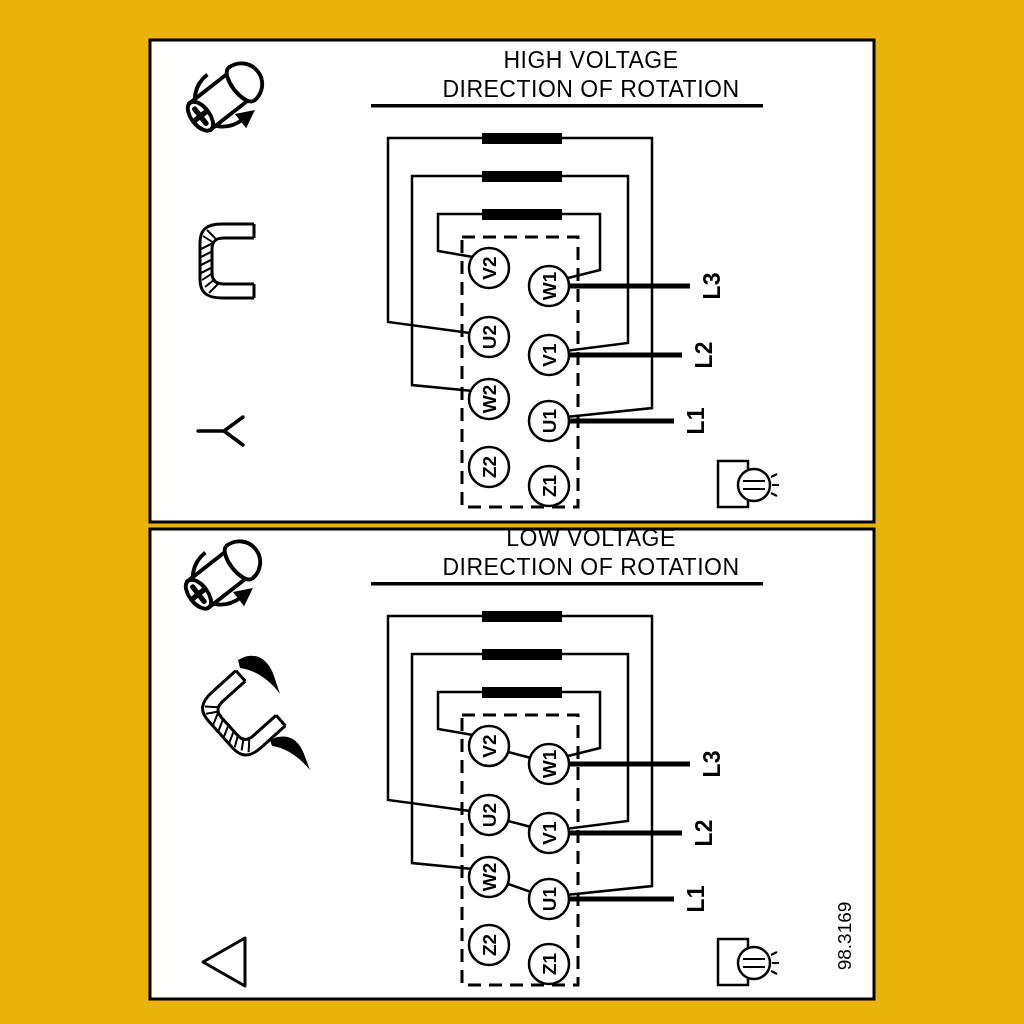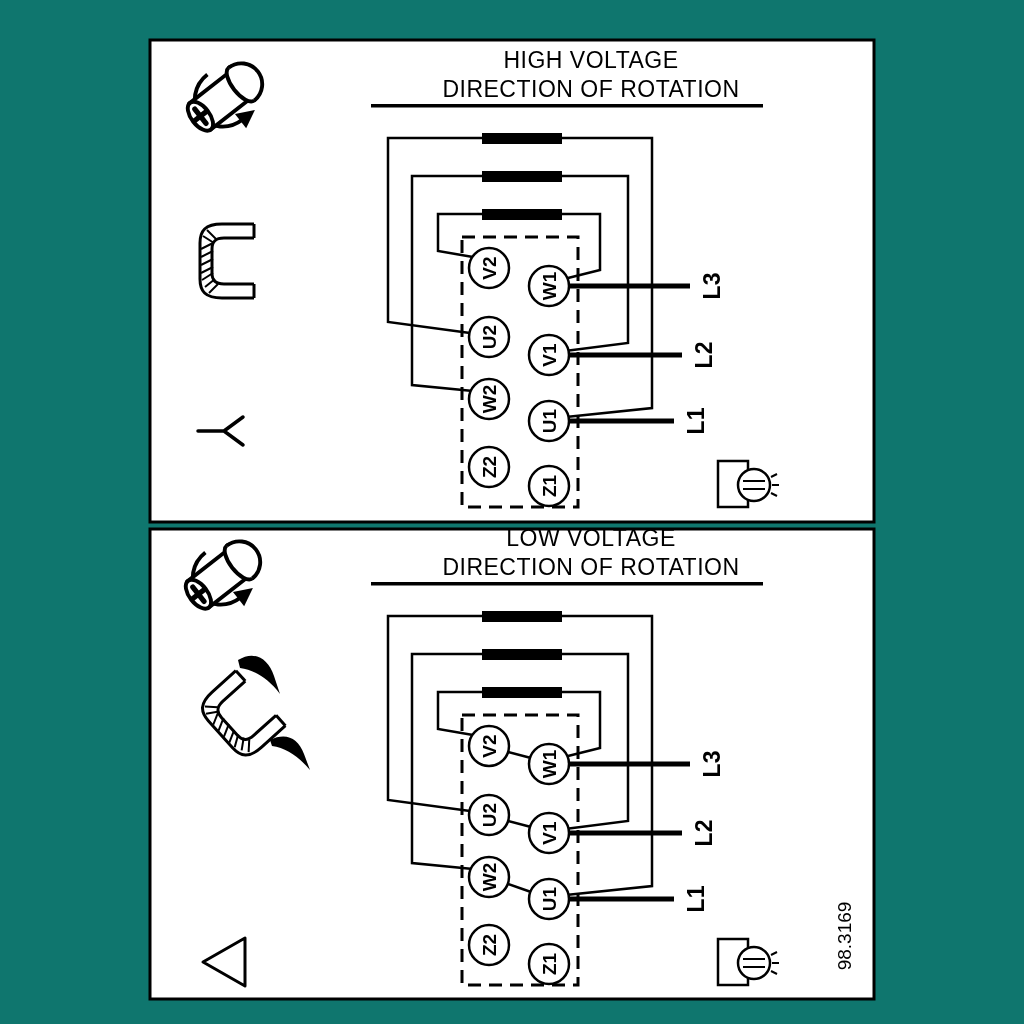--- a/index.html
+++ b/index.html
@@ -1,20 +1,20 @@
 <!DOCTYPE html>
 <html><head>
 <meta charset="utf-8">
 <style>
   html, body { margin: 0; padding: 0; background: #ffffff; }
   .stage {
     position: relative;
     width: 1024px;
     height: 1024px;
-    background: #0f766e;
+    background: #eab308;
     font-family: "Liberation Sans", sans-serif;
   }
   svg { display: block; }
 
   .title-text {
     font-family: "Liberation Sans", sans-serif;
     font-size: 23px;
     letter-spacing: 0.5px;
     fill: #000;
   }

